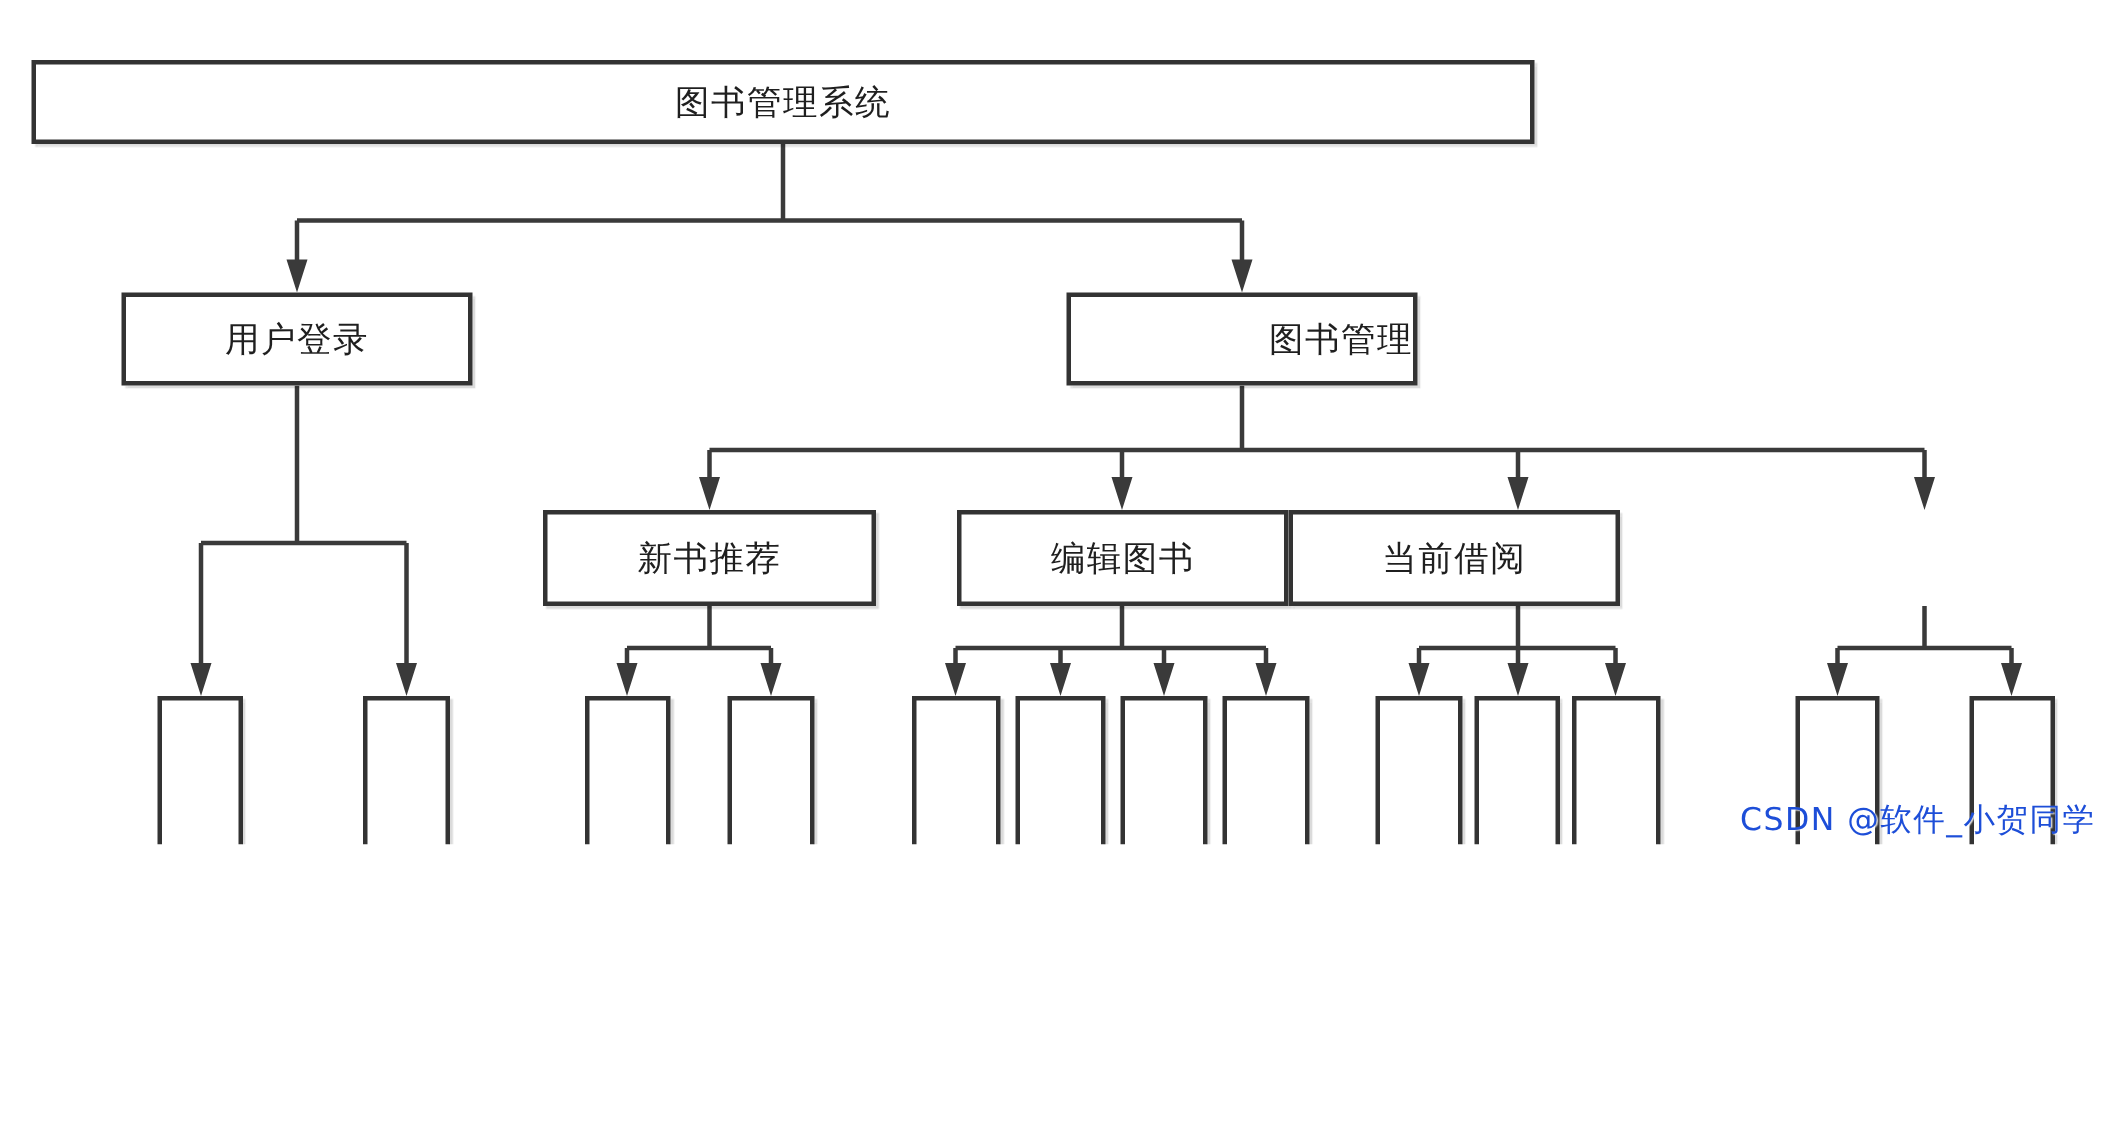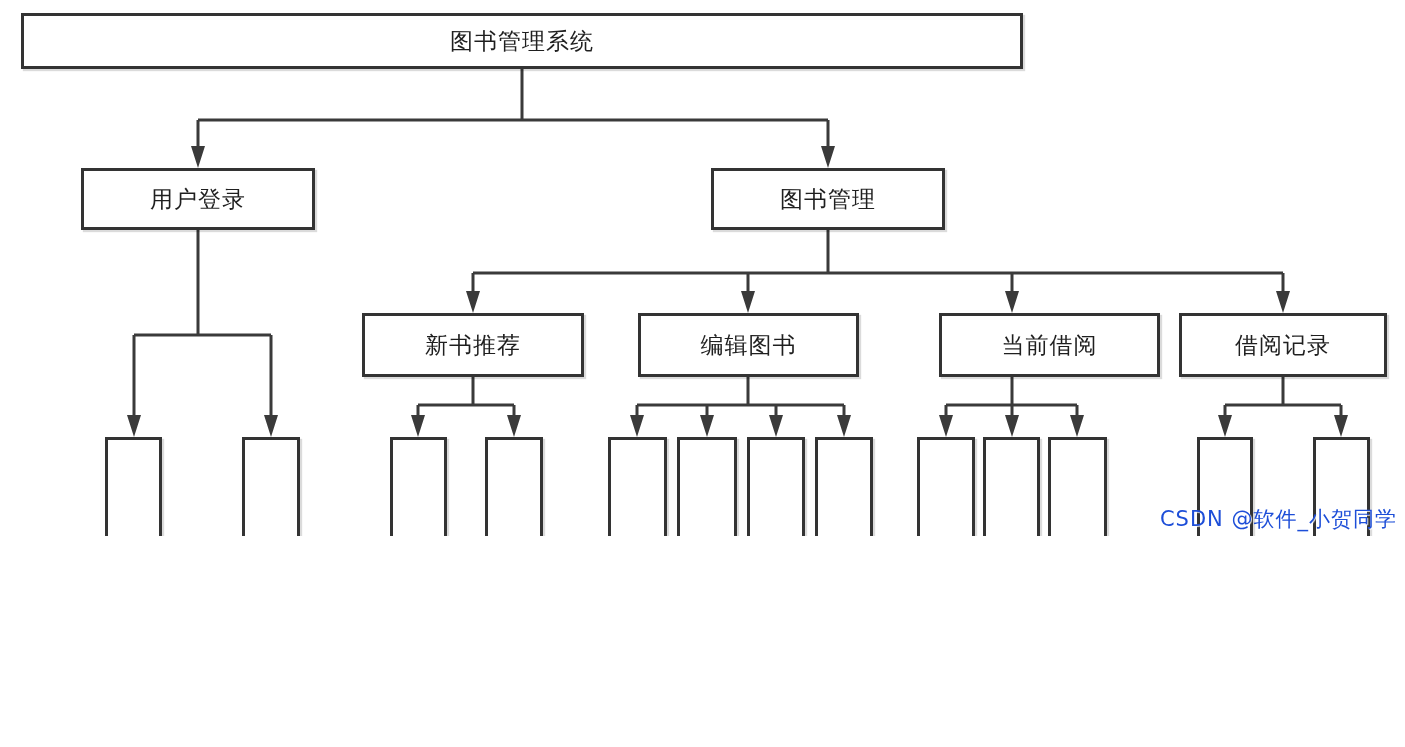--- a/index.html
+++ b/index.html
@@ -1,18 +1,18 @@
 <!DOCTYPE html>
 <html><head>
 <meta charset="utf-8">
 <style>
   html,body{margin:0;padding:0;background:#ffffff;}
   #canvas{
     position:relative;width:1405px;height:536px;background:#ffffff;overflow:hidden;
-    font-family:"DejaVu Sans","Liberation Sans",sans-serif;color:#1f1f1f;
+    font-family:"DejaVu Sans","Liberation Sans",sans-serif;color:#1f1f1f;margin-top:27px;
   }
   #wires{position:absolute;left:0;top:0;}
   .hbox,.vbox{
     position:absolute;box-sizing:border-box;background:#ffffff;
     border:3px solid #333333;
     box-shadow:2px 2px 1px rgba(0,0,0,0.14);
     display:flex;align-items:center;justify-content:center;
   }
   .hbox{font-size:23px;letter-spacing:1px;}
   .vbox{top:437px;height:299px;}
@@ -52,35 +52,32 @@
       M1218 415 h14 L1225 437 Z M1334 415 h14 L1341 437 Z"></path>
   </svg>
 
   <div class="hbox" style="left:21px;top:13px;width:1002px;height:56px;">
     <span>图书管理系统</span>
   </div>
 
   <div class="hbox" style="left:81px;top:168px;width:234px;height:62px;">
     <span>用户登录</span>
   </div>
-  <div class="hbox" style="left:711px;top:168px;width:234px;height:62px;">
+  <div class="hbox" style="left:711px;top:168px;width:234px;height:62px;justify-content:flex-end;">
     <span>图书管理</span>
   </div>
 
   <div class="hbox" style="left:362px;top:313px;width:222px;height:64px;">
     <span>新书推荐</span>
   </div>
   <div class="hbox" style="left:638px;top:313px;width:221px;height:64px;">
     <span>编辑图书</span>
   </div>
-  <div class="hbox" style="left:939px;top:313px;width:221px;height:64px;">
+  <div class="hbox" style="left:859px;top:313px;width:221px;height:64px;">
     <span>当前借阅</span>
-  </div>
-  <div class="hbox" style="left:1179px;top:313px;width:208px;height:64px;">
-    <span>借阅记录</span>
   </div>
 
   <div class="vbox" style="left:105px;width:57px;">
     <span class="vlabel">用户登录</span>
   </div>
   <div class="vbox" style="left:242px;width:58px;">
     <span class="vlabel">注销登录</span>
   </div>
   <div class="vbox" style="left:390px;width:57px;">
     <span class="vlabel">查询图书</span>

